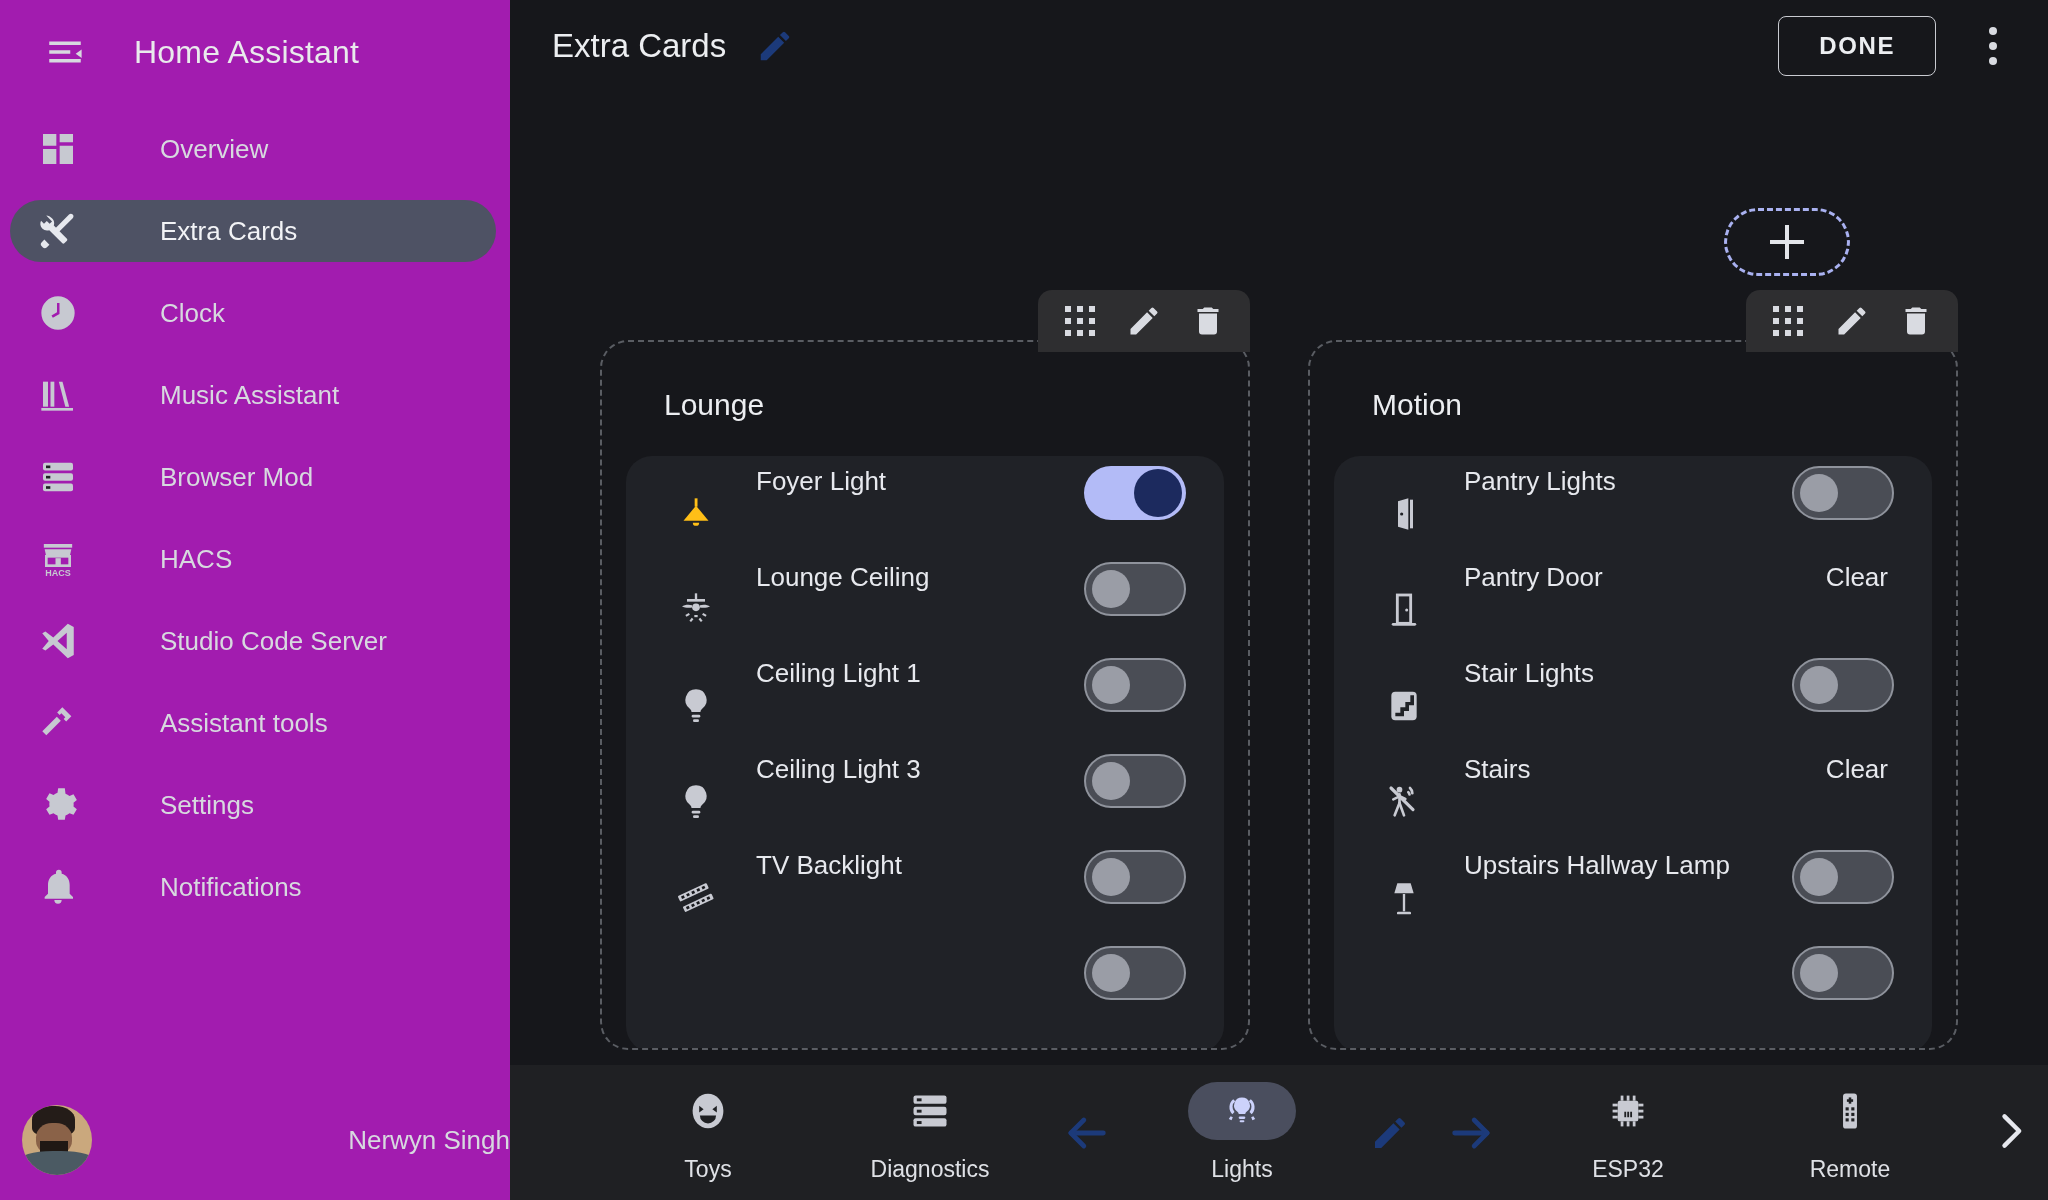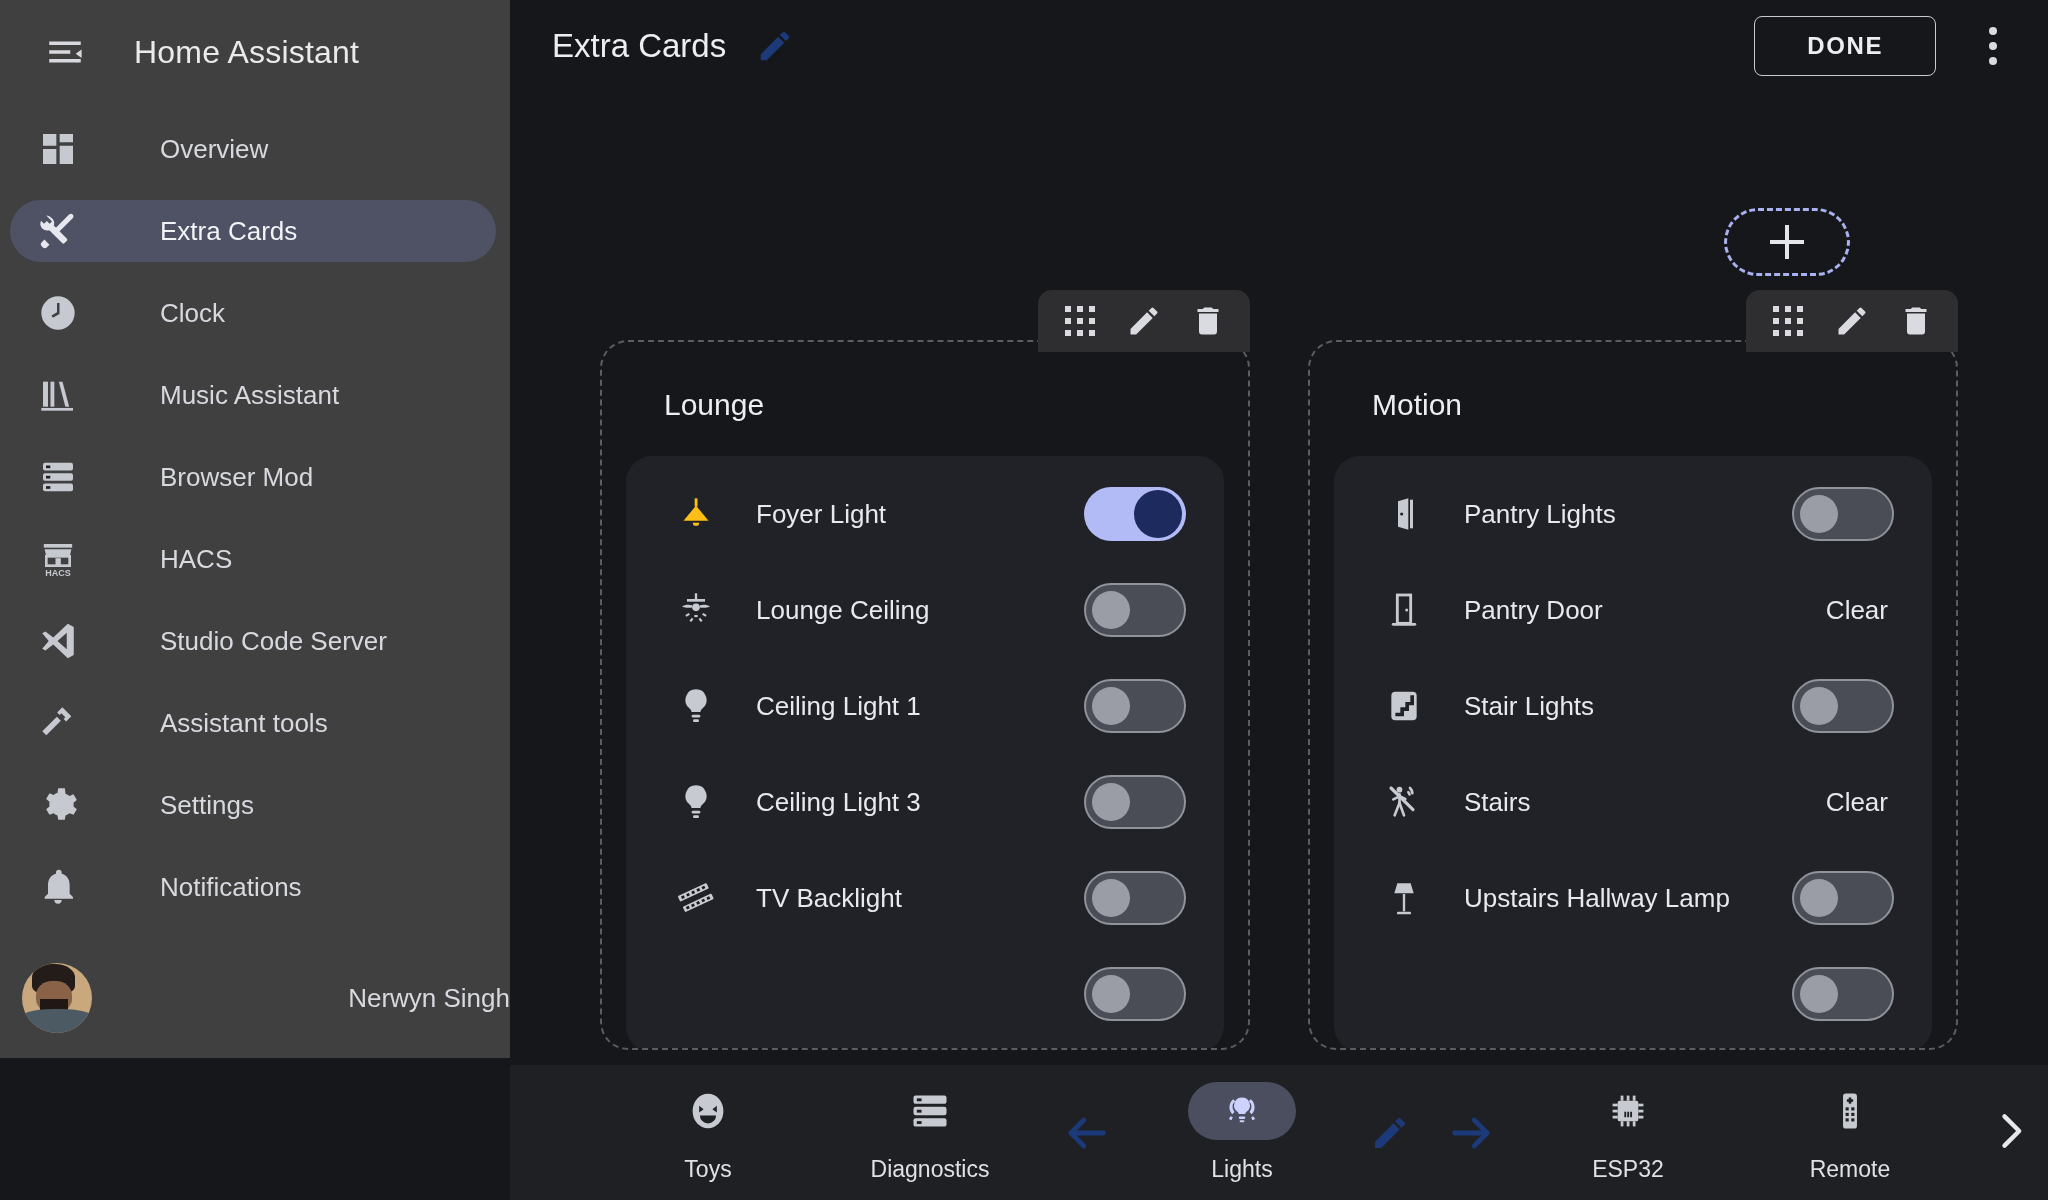--- a/index.html
+++ b/index.html
@@ -6,22 +6,22 @@
   html, body {
     width: 2048px; height: 1200px;
     background: #16171b;
     font-family: "Liberation Sans", sans-serif;
     overflow: hidden;
   }
   #app { position: relative; width: 2048px; height: 1200px; display: flex; }
 
   
   #sidebar {
-    width: 510px; height: 1058px; flex: 0 0 510px;
-    background: #404040;
+    width: 510px; height: 1200px; flex: 0 0 510px;
+    background: #a21caf;
     position: relative; z-index: 5;
     display: flex; flex-direction: column;
     padding-top: 6px;
   }
   .sb-header { height: 92px; display: flex; align-items: center; padding: 0 10px; }
   .ham {
     width: 74px; height: 74px; margin-left: 18px;
     display: flex; align-items: center; justify-content: center;
     border-radius: 50%; cursor: pointer;
   }
@@ -68,21 +68,21 @@
 
   #topbar {
     height: 92px; display: flex; align-items: center;
     padding: 0 24px 0 42px; position: relative;
   }
   #topbar .title { font-size: 33px; color: #eceef1; font-weight: 400; }
   .edit-pencil { margin-left: 30px; display:flex; align-items:center; cursor:pointer; }
   .topbar-spacer { flex: 1 1 auto; }
   .done-btn {
     border: 1px solid #c8cad0; border-radius: 8px;
-    padding: 15px 52px; color: #eceef1; font-size: 24px;
+    padding: 15px 40px; color: #eceef1; font-size: 24px;
     font-weight: 700; letter-spacing: 1.6px; cursor: pointer;
     background: transparent;
   }
   .kebab {
     width: 62px; height: 62px; margin-left: 26px; cursor: pointer;
     display: flex; flex-direction: column; align-items: center;
     justify-content: center; gap: 7px;
   }
   .kebab span { width: 8px; height: 8px; border-radius: 50%; background: #d9dbe1; }
 
@@ -122,21 +122,21 @@
     background: #16171b; overflow: hidden;
   }
   .card-title {
     font-size: 30px; color: #eceef1; padding: 46px 0 0 62px; font-weight: 400;
   }
   .entities {
     margin: 34px 24px 0 24px; background: #202227;
     border-radius: 26px; padding: 10px 0;
   }
   .ent-row {
-    height: 96px; display: flex; align-items: center;
+    height: 96px; display: flex; 
     padding: 0 38px 0 42px;
   }
   .ent-ico { width: 56px; flex: 0 0 56px; display: flex; align-items: center;
              justify-content: center; color: #c8cad2; }
   .ent-name { flex: 1 1 auto; margin-left: 32px; font-size: 26px; color: #e7e9ee; }
   .ent-state { font-size: 26px; color: #e7e9ee; padding-right: 6px; }
 
   
   .toggle {
     width: 102px; height: 54px; border-radius: 28px;

